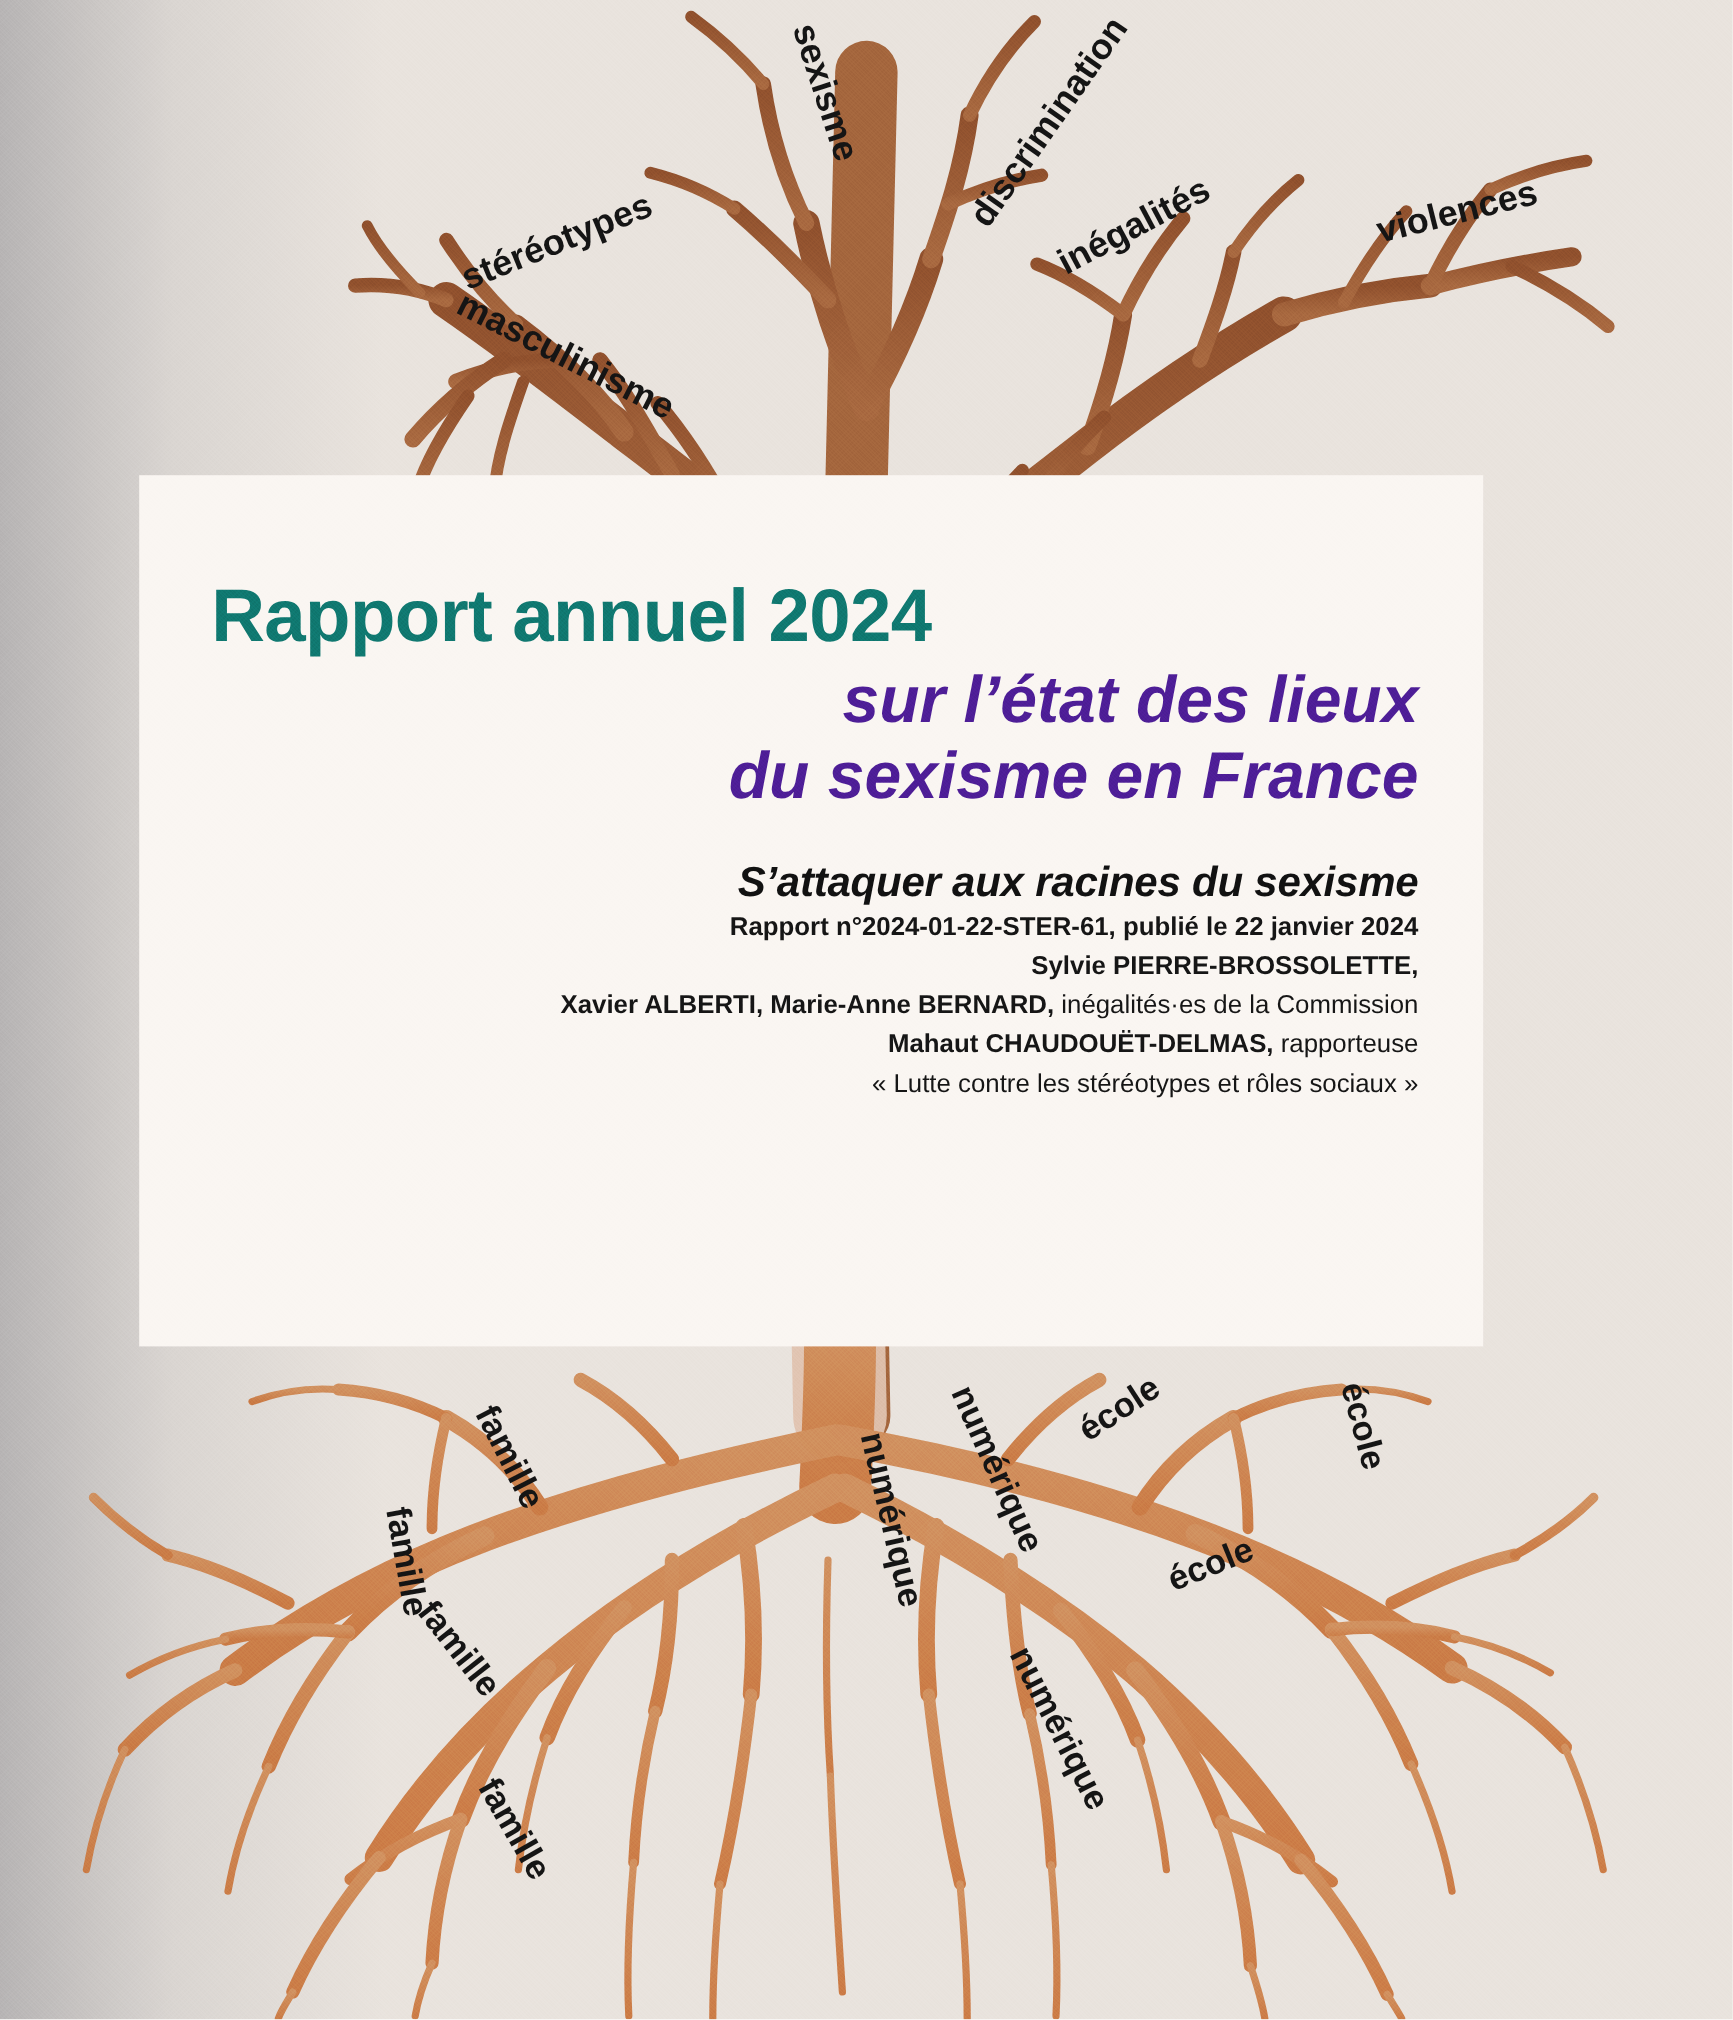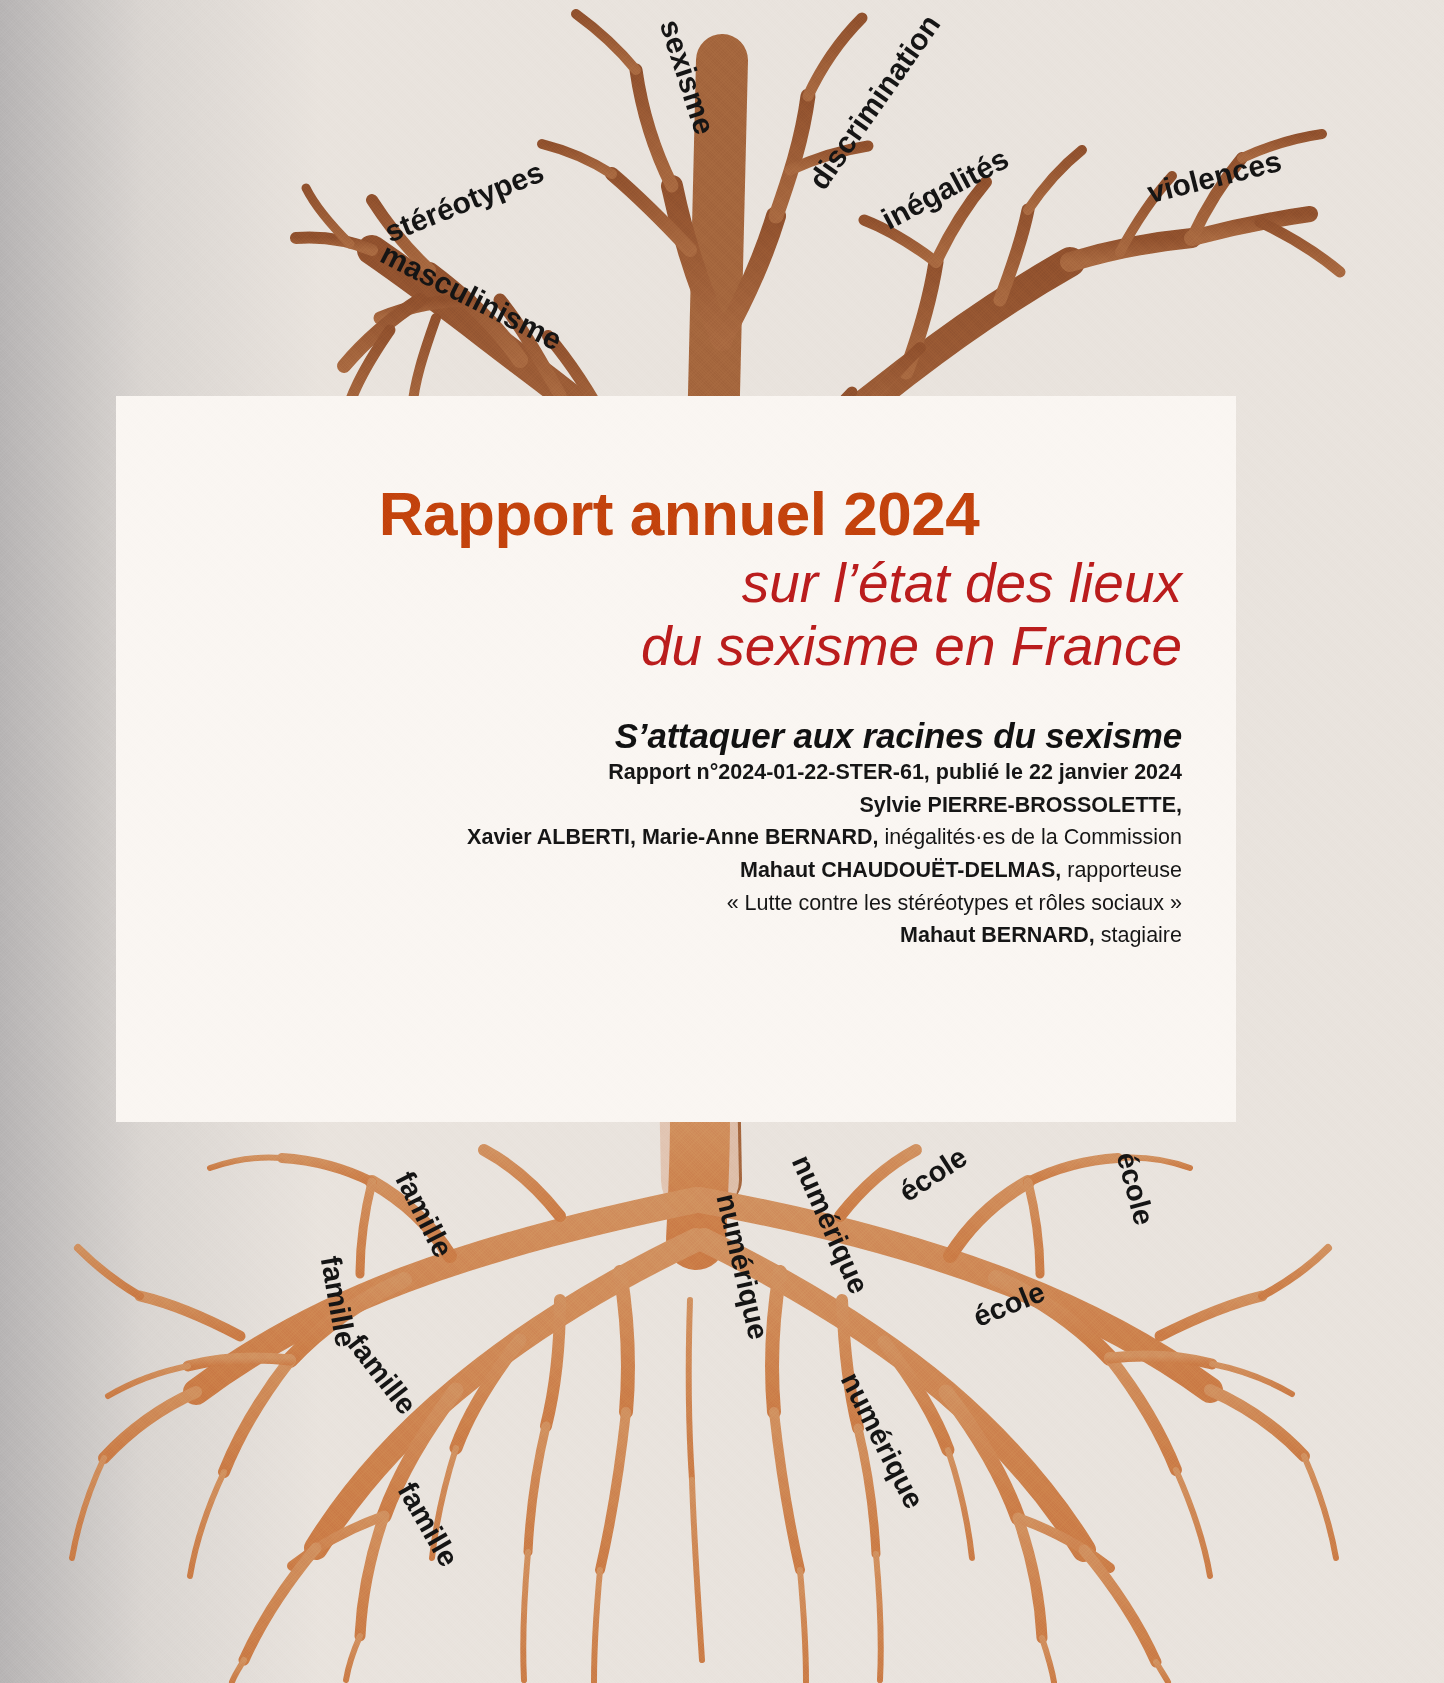--- a/index.html
+++ b/index.html
@@ -71,33 +71,33 @@
     background: #faf6f2;
     box-shadow: 0 0 0 rgba(0,0,0,0);
   }
   .card-inner {
     position: absolute;
     left: 60px;
     right: 54px;
     top: 86px;
   }
   .title-main {
-    text-align: center;
+    text-align: left;
     font-size: 62px;
     font-weight: 700;
     letter-spacing: -0.5px;
-    color: #c2410c;
+    color: #0f766e;
     line-height: 1.04;
   }
   .title-sub {
     text-align: right;
     font-size: 55px;
-    font-weight: 400;
+    font-weight: 700;
     font-style: italic;
-    color: #b91c1c;
+    color: #4c1d95;
     line-height: 1.14;
     margin-top: 6px;
   }
   .title-slogan {
     text-align: right;
     font-size: 35px;
     font-weight: 700;
     font-style: italic;
     color: #111111;
     margin-top: 38px;
@@ -291,23 +291,20 @@
         <span class="line">
           <b>Sylvie PIERRE-BROSSOLETTE,</b>
         </span>
         <span class="line">
           <b>Xavier ALBERTI, Marie-Anne BERNARD,</b><span> inégalités·es de la Commission</span>
         </span>
         <span class="line">
           <b>Mahaut CHAUDOUËT-DELMAS,</b><span> rapporteuse</span>
         </span>
         <span class="line">« Lutte contre les stéréotypes et rôles sociaux »</span>
-        <span class="line">
-          <b>Mahaut BERNARD,</b><span> stagiaire</span>
-        </span>
       </div>
     </div>
   </div>
 
   <div>
     <div class="word" style="left:292px; top:1285px; font-size:29px; transform:rotate(80deg);">famille</div>
     <div class="word" style="left:378px; top:1198px; font-size:29px; transform:rotate(63deg);">famille</div>
     <div class="word" style="left:336px; top:1358px; font-size:29px; transform:rotate(52deg);">famille</div>
     <div class="word" style="left:382px; top:1508px; font-size:29px; transform:rotate(60deg);">famille</div>
 

